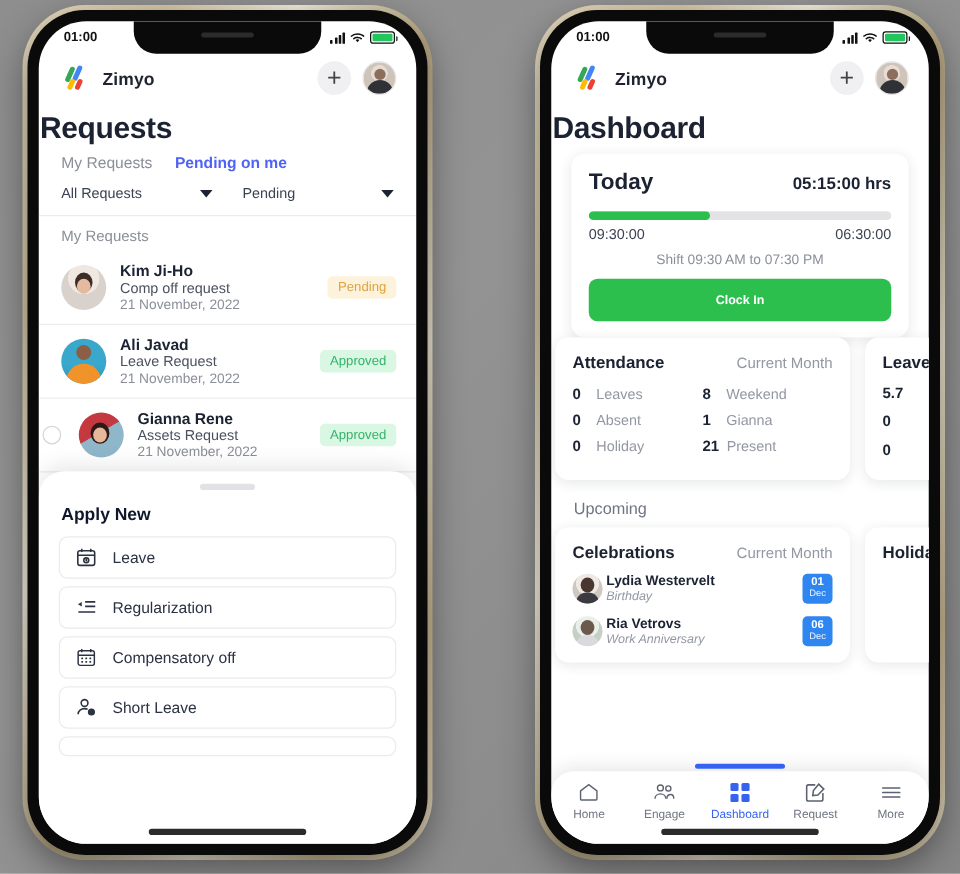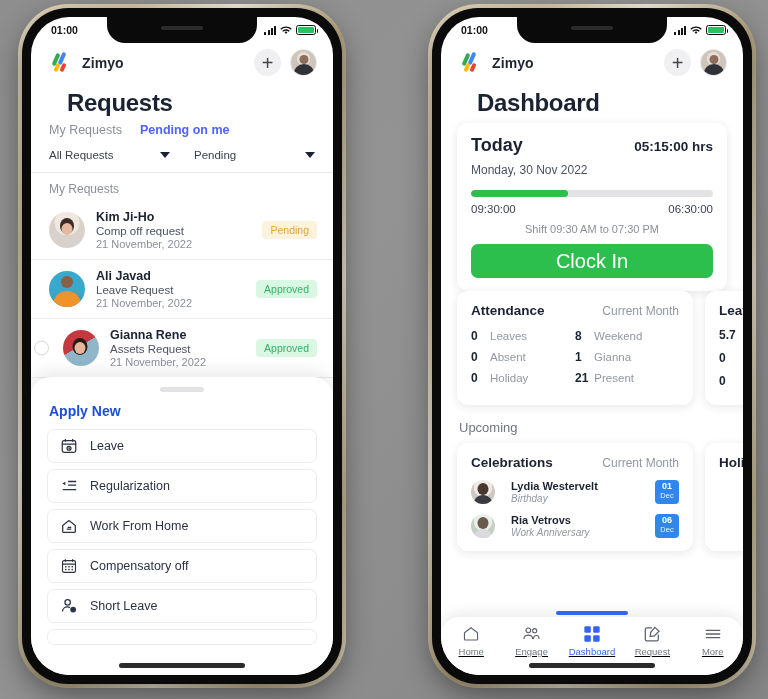--- a/index.html
+++ b/index.html
@@ -113,21 +113,21 @@
     background:#8b6f5c;
   }
   .avatar::after { 
     content:""; position:absolute; left:50%; bottom:0;
     transform:translateX(-50%); width:21px;height:11px;
     border-radius:11px 11px 0 0; background:#2f3136;
   }
 
   .page-title {
     font-size: 24px; font-weight: bold; color: #1b2232;
-    padding: 9px 18px 6px 36px; letter-spacing: -.3px;
+    padding: 9px 18px 6px 1px; letter-spacing: -.3px;
   }
 
   
   .tabs { display: flex; gap: 18px; padding: 0 18px 8px 18px; }
   .tab { font-size: 12.5px; color: #8b8f98; font-weight: 500; }
   .tab.active { color: #4f63f5; font-weight: bold; }
 
   .filters {
     display: flex; padding: 4px 18px 11px 18px; gap: 10px;
     border-bottom: 1px solid #ececf0;
@@ -188,21 +188,21 @@
     box-shadow: 0 -4px 18px rgba(0,0,0,.10);
     padding: 8px 16px 0 16px;
     z-index: 20;
     height: 298px;
   }
   .sheet-handle {
     width: 44px; height: 5px; border-radius: 3px; background: #e2e2e6;
     margin: 2px auto 11px auto;
   }
   .sheet-title {
-    font-size: 14px; font-weight: bold; color: #1d4ed8; padding: 0 2px 10px 2px;
+    font-size: 14px; font-weight: bold; color: #0f172a; padding: 0 2px 10px 2px;
   }
   .apply-item {
     display: flex; align-items: center; gap: 12px;
     border: 1px solid #ececf0; border-radius: 7px;
     padding: 7px 12px; margin-bottom: 6px;
     font-size: 12.5px; color: #2b3242;
     background: #fff;
   }
   .apply-item .ic { width: 18px; height: 18px; flex: none; color: #2b3242; }
   .apply-item .ic svg { display: block; }
@@ -229,38 +229,38 @@
     height: 7px; border-radius: 4px; background: #e3e3e6;
     margin-top: 13px; overflow: hidden;
   }
   .progress span { display:block; height:100%; background:#2cbf4e; border-radius:4px; }
   .times { display: flex; justify-content: space-between; margin-top: 6px; font-size: 11.5px; color: #3b4252; }
   .shift { text-align: center; font-size: 11px; color: #8b8f98; margin-top: 8px; }
   .clock-btn {
     margin-top: 9px; height: 34px; border-radius: 7px;
     background: #28c council; background: #2cbf4e;
     display: flex; align-items: center; justify-content: center;
-    color: #fff; font-size: 20px; font-weight: 400;
+    color: #fff; font-size: 10px; font-weight: 700;
   }
 
   .dash-section-label {
     font-size: 13px; color: #6f7582; padding: 15px 16px 8px 18px;
   }
-  .hstack { display: flex; gap: 12px; padding-left: 16px; }
+  .hstack { display: flex; gap: 12px; padding-left: 3px; }
   .sum-card { width: 236px; flex: none; padding: 12px 14px 13px 14px; }
   .sum-head { display: flex; justify-content: space-between; align-items: baseline; }
   .sum-title { font-size: 13.5px; font-weight: bold; color: #1b2232; }
   .sum-sub { font-size: 12px; color: #9297a2; }
   .sum-grid { display: flex; margin-top: 11px; }
   .sum-col { flex: 1; }
   .sum-row { display: flex; align-items: baseline; gap: 6px; margin-bottom: 7px; }
   .sum-num { font-size: 12px; font-weight: bold; color: #1b2232; min-width: 13px; }
   .sum-key { font-size: 11.5px; color: #9297a2; }
 
-  .cel-row { display: flex; align-items: center; gap: 16px; margin-top: 10px; }
+  .cel-row { display: flex; align-items: center; gap: 3px; margin-top: 10px; }
   .cel-ava { width: 24px; height: 24px; border-radius: 50%; flex: none; position: relative; overflow: hidden; }
   .cel-1 { background: radial-gradient(circle at 50% 32%, #efe9e4 0 45%, #cfc7c0 46% 100%); }
   .cel-1::before{content:"";position:absolute;left:50%;top:14%;transform:translateX(-50%);width:11px;height:12px;border-radius:50%;background:#4a3530;}
   .cel-1::after{content:"";position:absolute;left:50%;bottom:0;transform:translateX(-50%);width:19px;height:9px;border-radius:9px 9px 0 0;background:#3a3a40;}
   .cel-2 { background: radial-gradient(circle at 50% 32%, #e9efe9 0 45%, #c6cfc6 46% 100%); }
   .cel-2::before{content:"";position:absolute;left:50%;top:14%;transform:translateX(-50%);width:11px;height:12px;border-radius:50%;background:#6b5a4c;}
   .cel-2::after{content:"";position:absolute;left:50%;bottom:0;transform:translateX(-50%);width:19px;height:9px;border-radius:9px 9px 0 0;background:#d9d9de;}
   .cel-info { flex: 1; min-width: 0; }
   .cel-name { font-size: 11px; font-weight: bold; color: #1b2232; }
   .cel-occ { font-size: 10px; color: #9297a2; margin-top: 1px; font-style: italic; }
@@ -275,21 +275,21 @@
   .partial { position: relative; }
 
   
   .bottom-nav {
     position: absolute; left: 0; right: 0; bottom: 0; height: 58px;
     background: #fff; border-radius: 18px 18px 0 0;
     box-shadow: 0 -3px 14px rgba(28,33,48,.10);
     display: flex; align-items: flex-start; justify-content: space-around;
     padding-top: 7px; z-index: 25;
   }
-  .nav-item { display: flex; flex-direction: column; align-items: center; gap: 3px; width: 56px; text-decoration: underline; }
+  .nav-item { display: flex; flex-direction: column; align-items: center; gap: 3px; width: 56px; }
   .nav-item .nic { height: 19px; display:flex; align-items:center; justify-content:center; color:#5c6270; }
   .nav-item .nlbl { font-size: 9.5px; color: #6f7582; }
   .nav-item.active .nic { color: #3563f0; }
   .nav-item.active .nlbl { color: #3563f0; }
   .scroll-hint {
     position: absolute; bottom: 60px; left: 50%; transform: translateX(-50%);
     width: 72px; height: 4px; border-radius: 2px; background: #3563f0;
     z-index: 26;
   }
 </style>
@@ -411,29 +411,20 @@
       <div class="apply-item">
         <span class="ic">
           <svg viewBox="0 0 20 20" width="18" height="18" fill="none" stroke="#2b3242" stroke-width="1.5">
               <path d="M9 5h9M9 9h9M3 14h15"></path>
               <path d="M6 5.2 2.6 7.2 6 9.2z" fill="#2b3242" stroke="none"></path>
             </svg>
         </span>
         <span>Regularization</span>
       </div>
 
-      <div class="apply-item">
-        <span class="ic">
-          <svg viewBox="0 0 20 20" width="18" height="18" fill="none" stroke="#2b3242" stroke-width="1.4">
-              <path d="M3 9.5 10 4l7 5.5V16a1 1 0 0 1-1 1H4a1 1 0 0 1-1-1z"></path>
-              <path d="M7.5 13.5h5M8.5 11.5h4"></path>
-            </svg>
-        </span>
-        <span>Work From Home</span>
-      </div>
 
 
       <div class="apply-item">
         <span class="ic">
           <svg viewBox="0 0 20 20" width="18" height="18" fill="none" stroke="#2b3242" stroke-width="1.3">
               <rect x="2.8" y="4" width="14.4" height="13" rx="1.8"></rect>
               <path d="M2.8 8h14.4M6 2.4v3M14 2.4v3"></path>
               <g fill="#2b3242" stroke="none">
                 <rect x="5.6" y="10" width="1.6" height="1.6" rx=".3"></rect>
                 <rect x="9.2" y="10" width="1.6" height="1.6" rx=".3"></rect>
@@ -515,21 +506,20 @@
 
     <div class="page-title">Dashboard</div>
 
     <div class="dash-scroll">
 
       <div class="card today-card">
         <div class="today-head">
           <div class="today-label">Today</div>
           <div class="today-hrs">05:15:00 hrs</div>
         </div>
-        <div class="today-date">Monday, 30 Nov 2022</div>
         <div class="progress">
           <span id="prog-fill" style="width: 40%;"></span>
         </div>
         <div class="times">
           <span>09:30:00</span>
           <span>06:30:00</span>
         </div>
         <div class="shift">Shift 09:30 AM to 07:30 PM</div>
         <div class="clock-btn">Clock In</div>
       </div>

